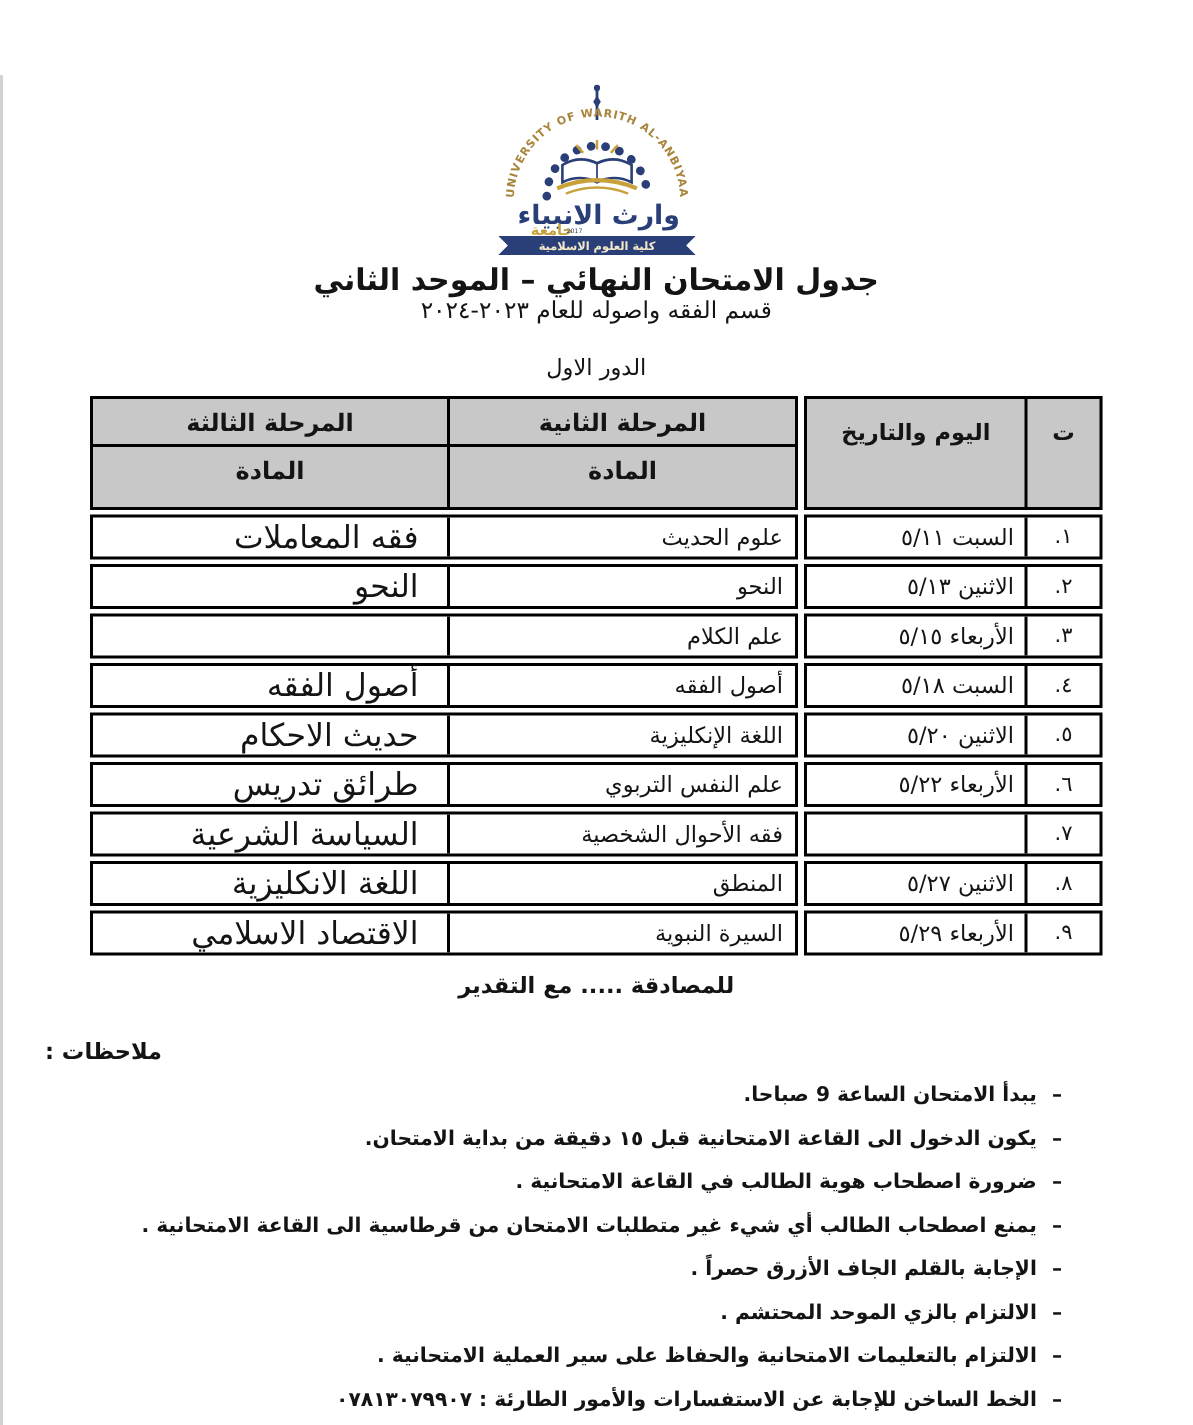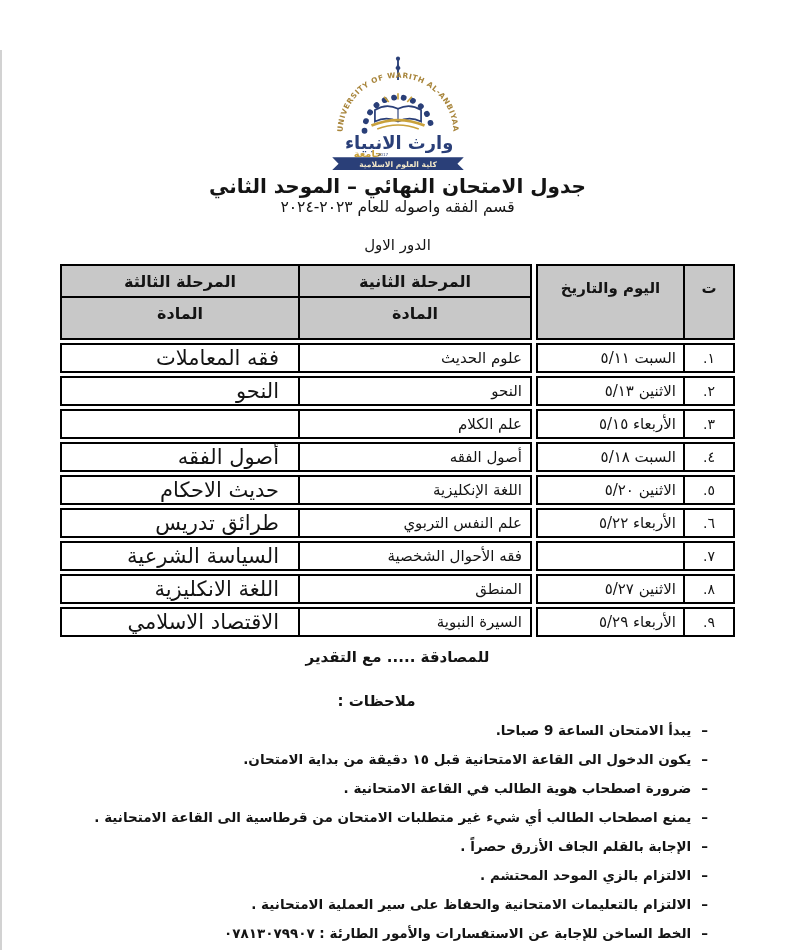--- a/index.html
+++ b/index.html
@@ -38,21 +38,21 @@
   .hcol{display:flex;flex-direction:column;box-sizing:border-box;}
   .hcol-s2{width:232px;flex:0 0 232px;border-left:2px solid #000;text-align:right;}
   .hcol-s3{flex:1;}
   .hcell{height:30px;display:flex;align-items:center;justify-content:center;
          font-weight:bold;font-size:16px;}
   .hcell.top{border-bottom:2px solid #000;}
 
   .approval{font-size:15px;font-weight:bold;text-align:center;margin-top:11px;}
 
   .notes{margin-top:26px;padding:0 72px 0 30px;}
-  .notes-heading{font-size:15px;font-weight:bold;text-align:center;}
+  .notes-heading{font-size:15px;font-weight:bold;text-align:left;}
   .note{display:flex;gap:10px;margin-top:11px;padding-right:15px;
         font-size:13.5px;font-weight:bold;line-height:18px;align-items:flex-start;}
   .note .dash{flex:0 0 auto;}
 </style>
 </head>
 <body>
 
 <div class="page" dir="rtl">
 
   <svg class="logo" width="150" height="120" viewBox="0 0 130 104" xmlns="http://www.w3.org/2000/svg">

